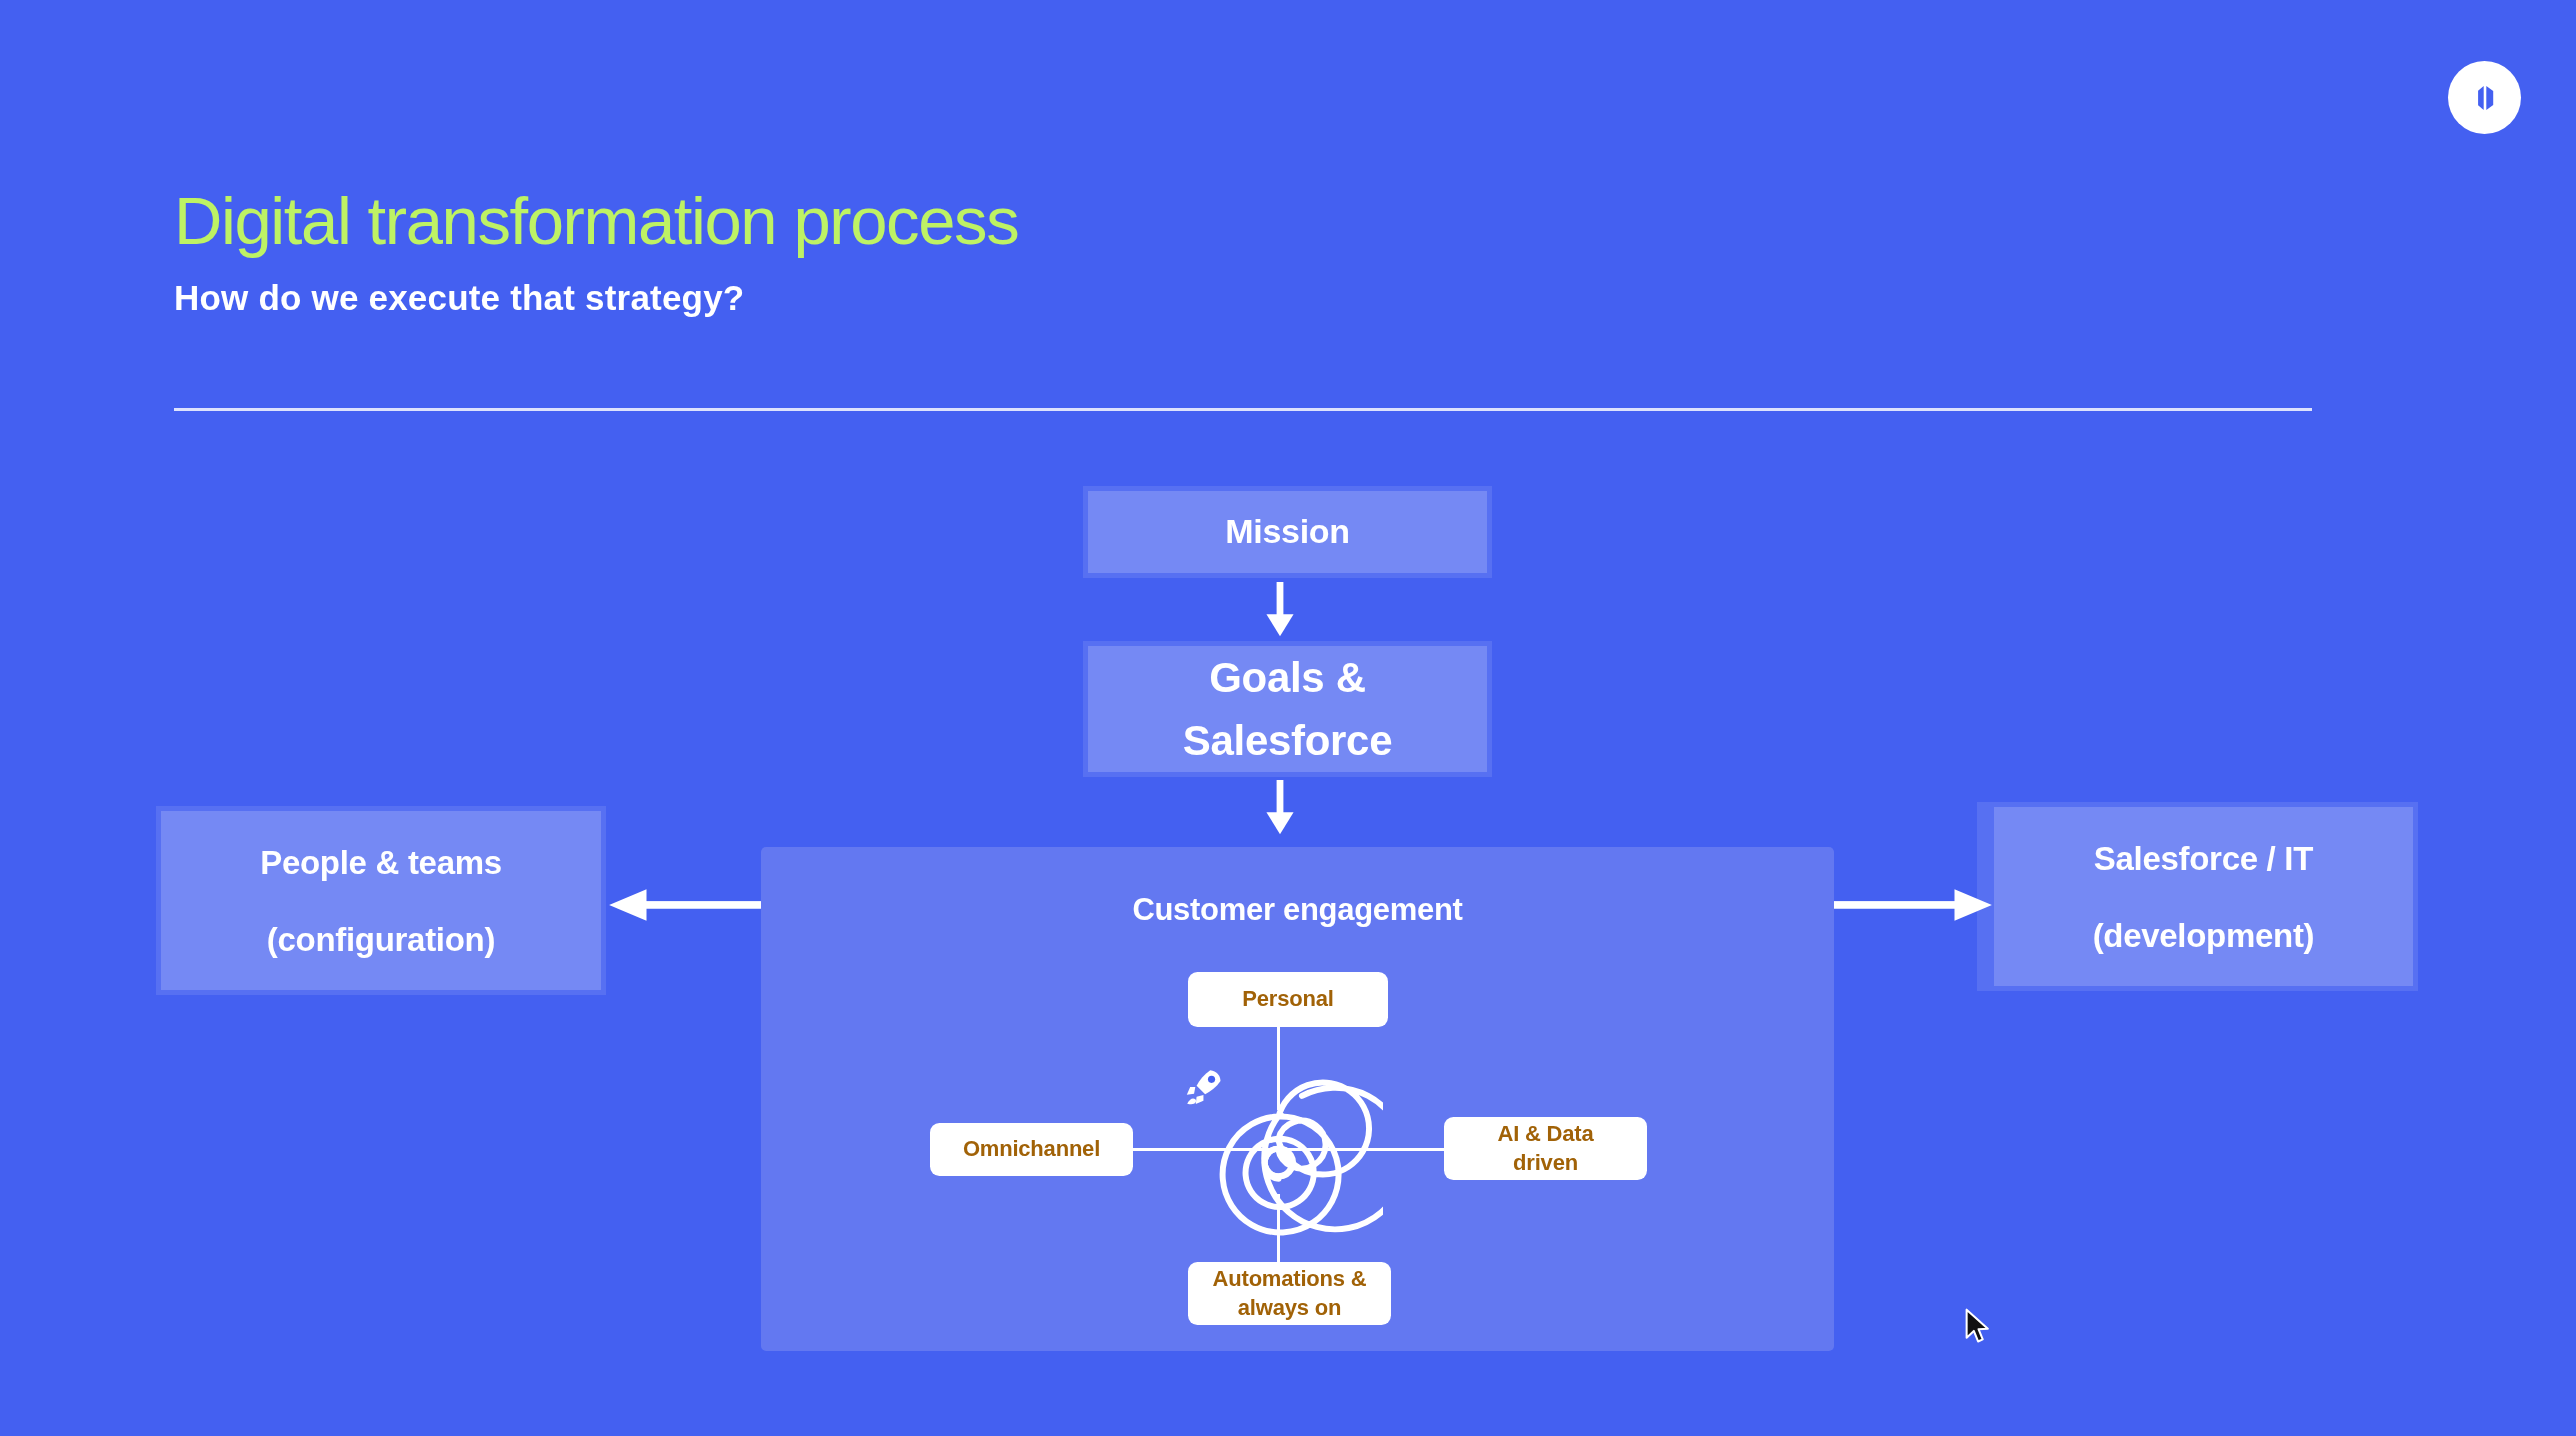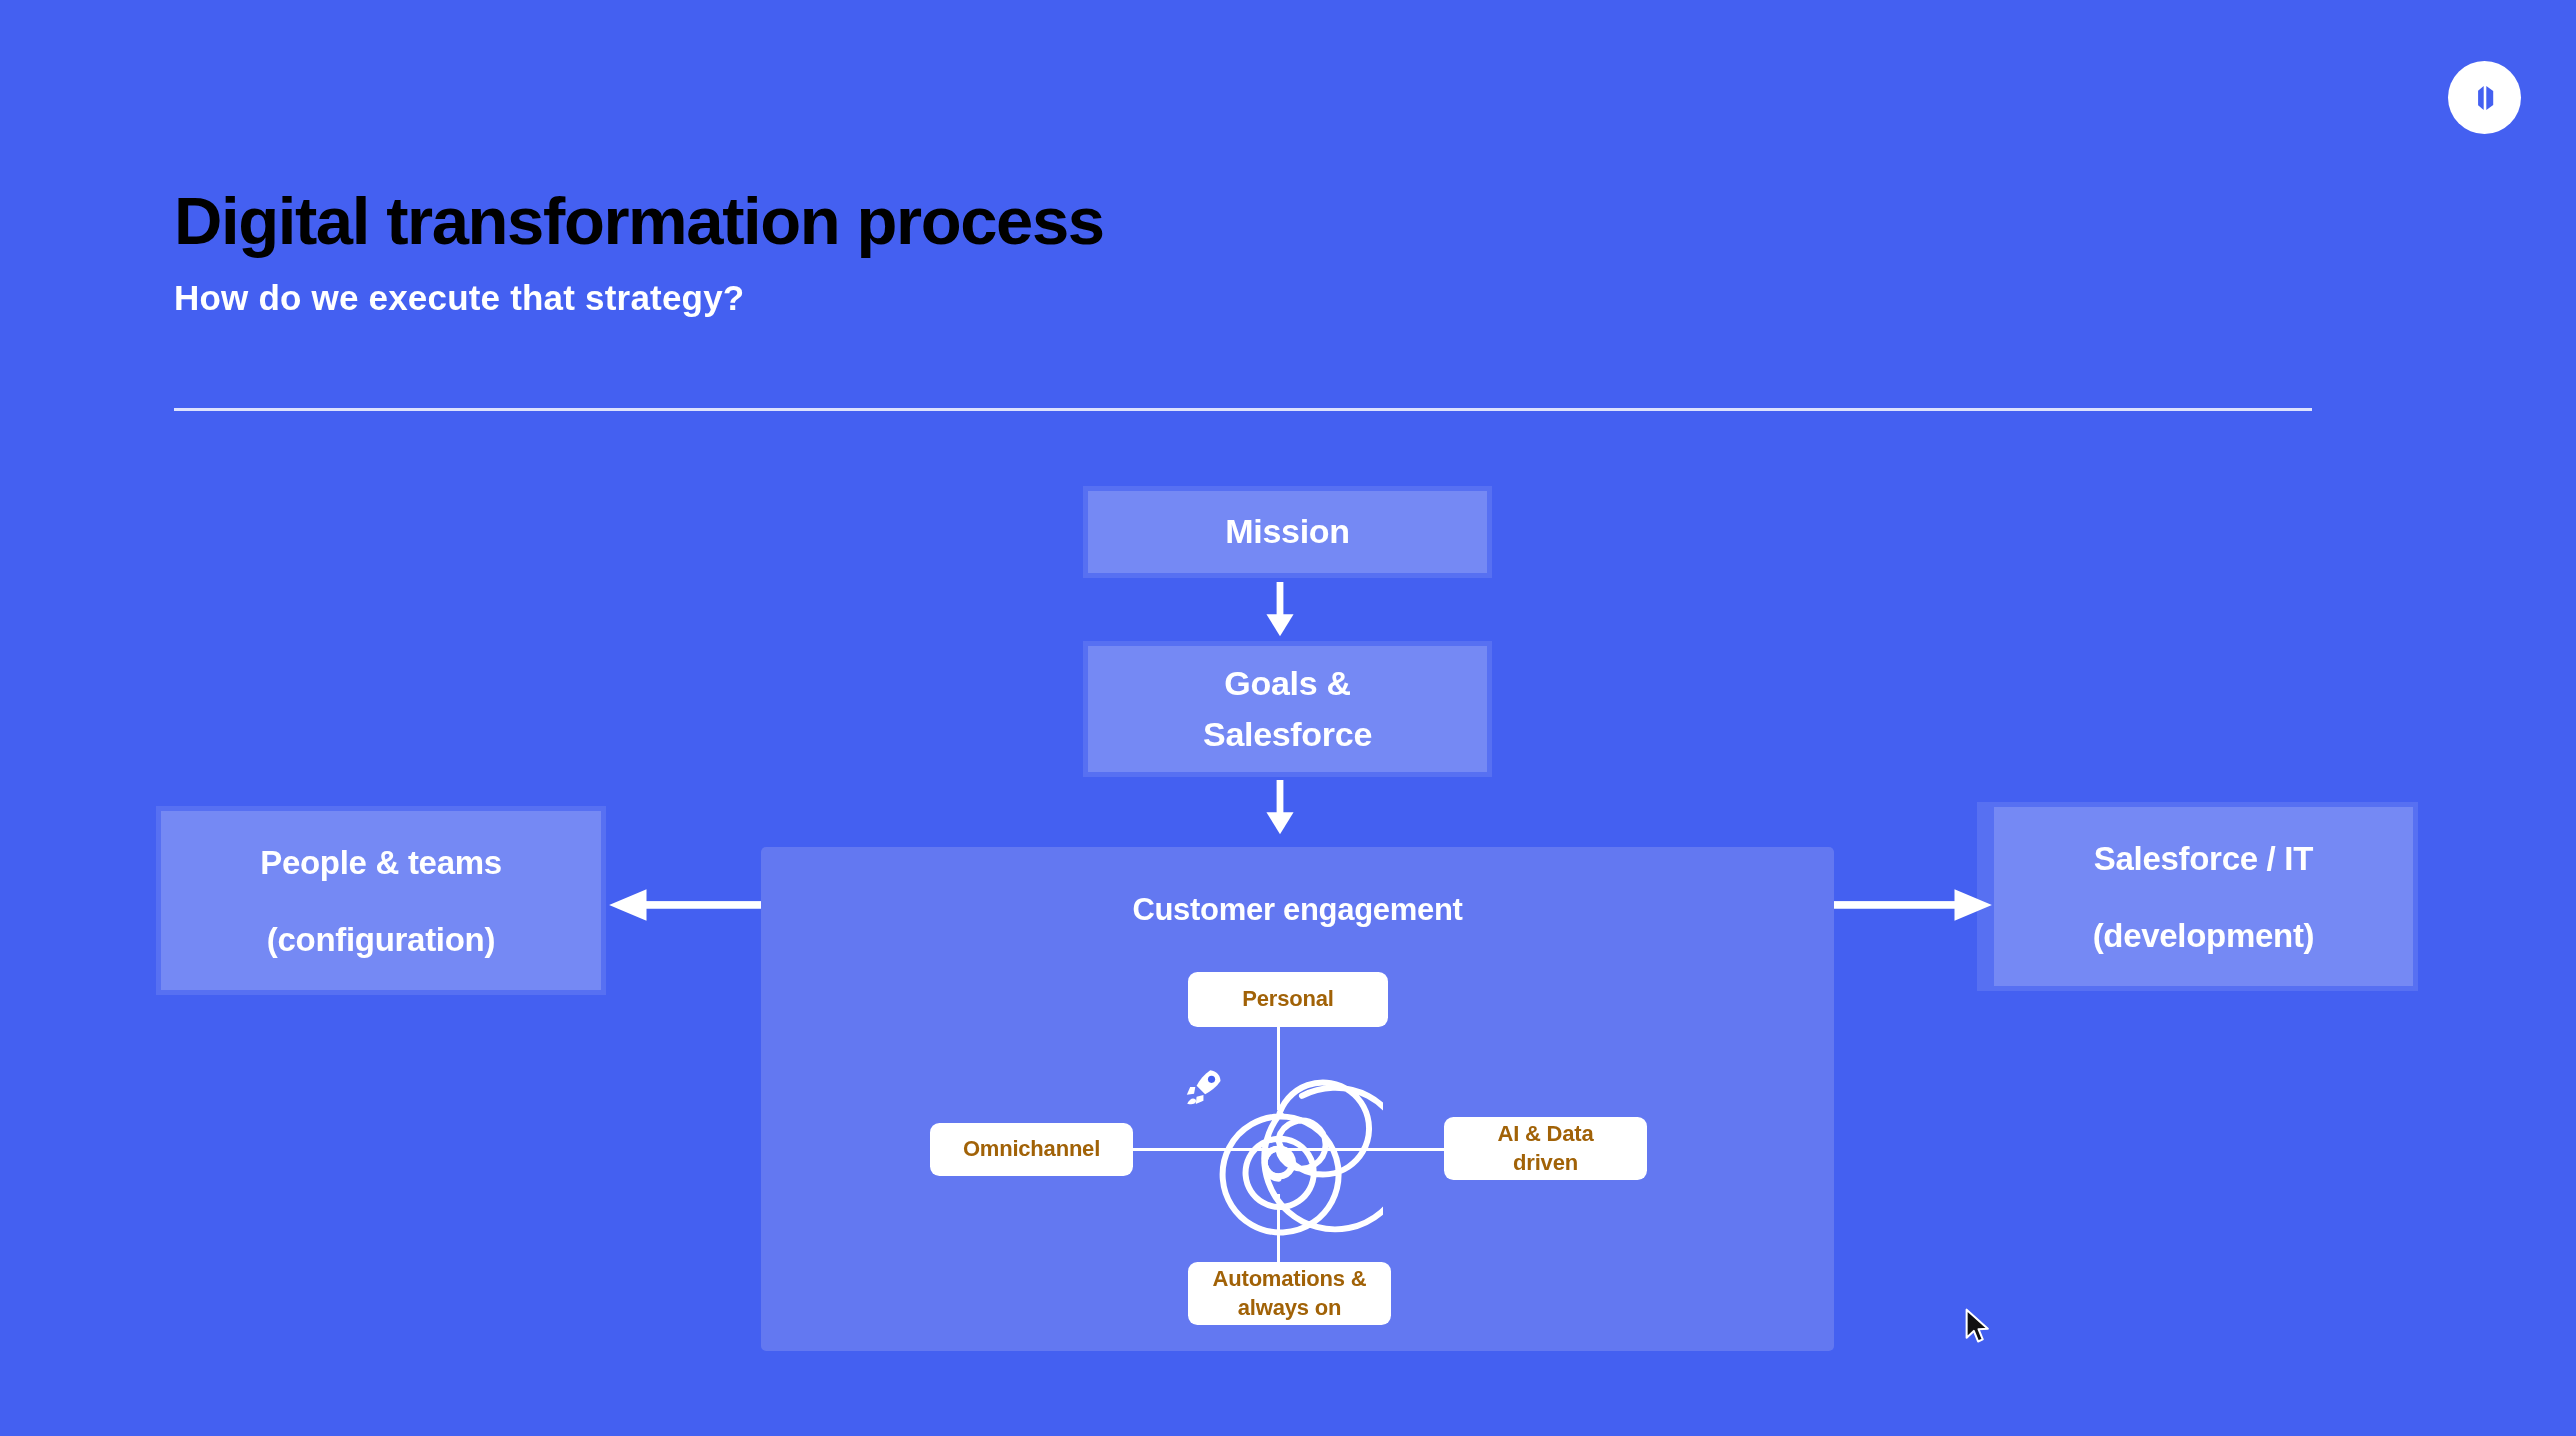--- a/index.html
+++ b/index.html
@@ -39,23 +39,23 @@
 
   
   .header {
     position: absolute;
     left: 174px;
     top: 186px;
     width: 2141px;
   }
   .page-title {
     font-size: 67px;
-    font-weight: 700;
+    font-weight: 400;
     letter-spacing: -1.4px;
-    color: #000000;
+    color: #bef264;
     line-height: 1.05;
     margin: 0;
     white-space: nowrap;
   }
   .page-subtitle {
     font-size: 35px;
     font-weight: 700;
     color: #ffffff;
     margin: 20.5px 0 0 0;
     line-height: 1.2;
@@ -102,21 +102,21 @@
     font-weight: 800;
     letter-spacing: -0.3px;
   }
 
   
   #box-mission { left: 1083px; top: 486px; width: 409px; height: 92px; }
   #box-mission .panel-label { font-size: 34px; line-height: 1.15; }
 
   
   #box-goals { left: 1083px; top: 641px; width: 409px; height: 136px; }
-  #box-goals .panel-label { font-size: 34px; line-height: 1.5; }
+  #box-goals .panel-label { font-size: 42px; line-height: 1.5; }
 
   
   #box-people { left: 156px; top: 806px; width: 450px; height: 189px; }
   #box-people .panel-label { font-size: 33px; line-height: 1.0; }
   #box-people .panel-label + .panel-label { margin-top: 44px; }
 
   
   #box-salesforce { left: 1977px; top: 802px; width: 441px; height: 189px; padding-left: 17px; }
   #box-salesforce .panel-label { font-size: 33px; line-height: 1.0; }
   #box-salesforce .panel-label + .panel-label { margin-top: 44px; }

